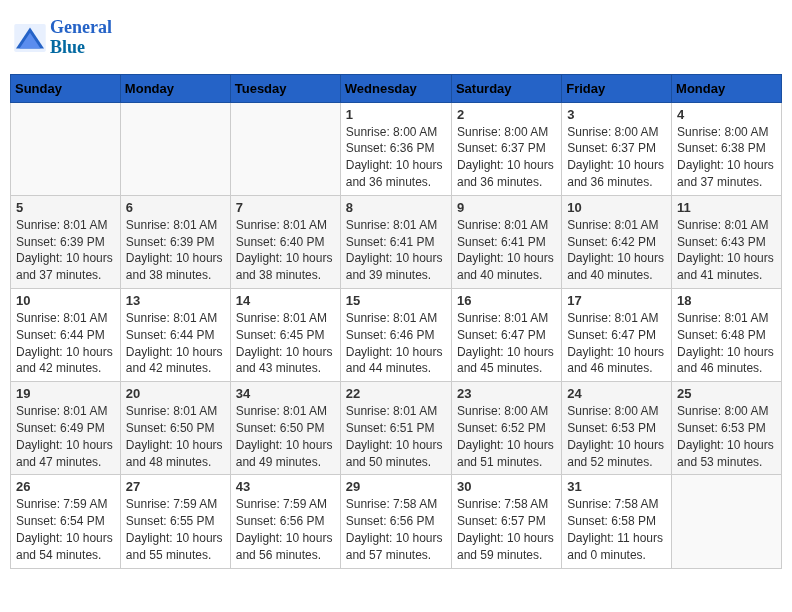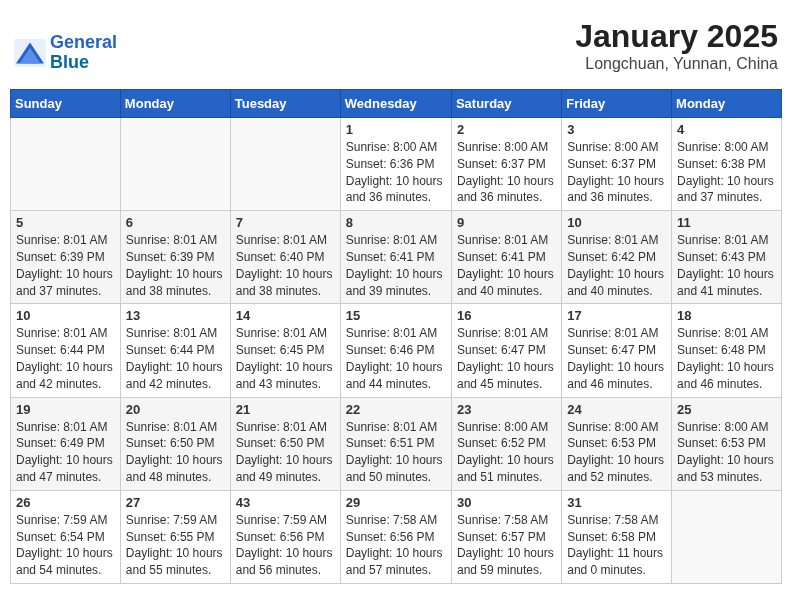--- a/index.html
+++ b/index.html
@@ -6,23 +6,24 @@
     body {
       font-family: Arial, sans-serif;
       background: #fff;
       width: 792px;
       min-height: 612px;
       padding: 10px;
     }
     .header {
       display: flex;
       justify-content: space-between;
-      align-items: flex-end;
+      align-items: center;
       margin-bottom: 8px;
       padding: 8px 4px;
+      font-family: Liberation Serif, serif;
     }
     .logo {
       display: flex;
       align-items: center;
     }
     .logo-text {
       font-size: 18px;
       font-weight: bold;
       color: #333;
       line-height: 1.1;
@@ -49,21 +50,21 @@
       font-weight: normal;
       color: #444;
     }
     .calendar {
       width: 100%;
       border-collapse: collapse;
       border: 1px solid #aaa;
     }
     .calendar thead tr th {
       background: #2563c7;
-      color: #ffffff;
+      color: #000000;
       font-size: 13px;
       font-weight: bold;
       padding: 6px 4px;
       text-align: left;
       border: 1px solid #1a4fa0;
       margin-left: 20px;
     }
     .calendar tbody tr td {
       vertical-align: top;
       border: 1px solid #ccc;
@@ -100,24 +101,20 @@
     <svg class="logo-icon" width="36" height="32" viewBox="0 0 36 32">
       <rect x="0" y="0" width="36" height="32" fill="#e8f0fe" rx="2"></rect>
       <polygon points="18,4 34,28 2,28" fill="#2563c7"></polygon>
       <polygon points="18,10 30,28 6,28" fill="#5b8dee"></polygon>
     </svg>
     <div class="logo-text">
       <div><span>General</span></div>
       <div><span style="color:#0369a1">Blue</span></div>
     </div>
   </div>
-  <div class="title-block">
-    <h1>January 2025</h1>
-    <h2>Longchuan, Yunnan, China</h2>
-  </div>
 </div>
 
 <table class="calendar">
   <thead>
     <tr>
     <th>Sunday</th>
         <th>Monday</th>
         <th>Tuesday</th>
         <th>Wednesday</th>
         <th>Saturday</th>
@@ -210,21 +207,21 @@
       <tr>
         <td>
           <span class="day-num">19</span>
           <div class="day-info">Sunrise: 8:01 AM<br>Sunset: 6:49 PM<br>Daylight: 10 hours<br>and 47 minutes.</div>
         </td>
         <td>
           <span class="day-num">20</span>
           <div class="day-info">Sunrise: 8:01 AM<br>Sunset: 6:50 PM<br>Daylight: 10 hours<br>and 48 minutes.</div>
         </td>
         <td>
-          <span class="day-num">21</span>
+          <span class="day-num">34</span>
           <div class="day-info">Sunrise: 8:01 AM<br>Sunset: 6:50 PM<br>Daylight: 10 hours<br>and 49 minutes.</div>
         </td>
         <td>
           <span class="day-num">22</span>
           <div class="day-info">Sunrise: 8:01 AM<br>Sunset: 6:51 PM<br>Daylight: 10 hours<br>and 50 minutes.</div>
         </td>
         <td>
           <span class="day-num">23</span>
           <div class="day-info">Sunrise: 8:00 AM<br>Sunset: 6:52 PM<br>Daylight: 10 hours<br>and 51 minutes.</div>
         </td>

